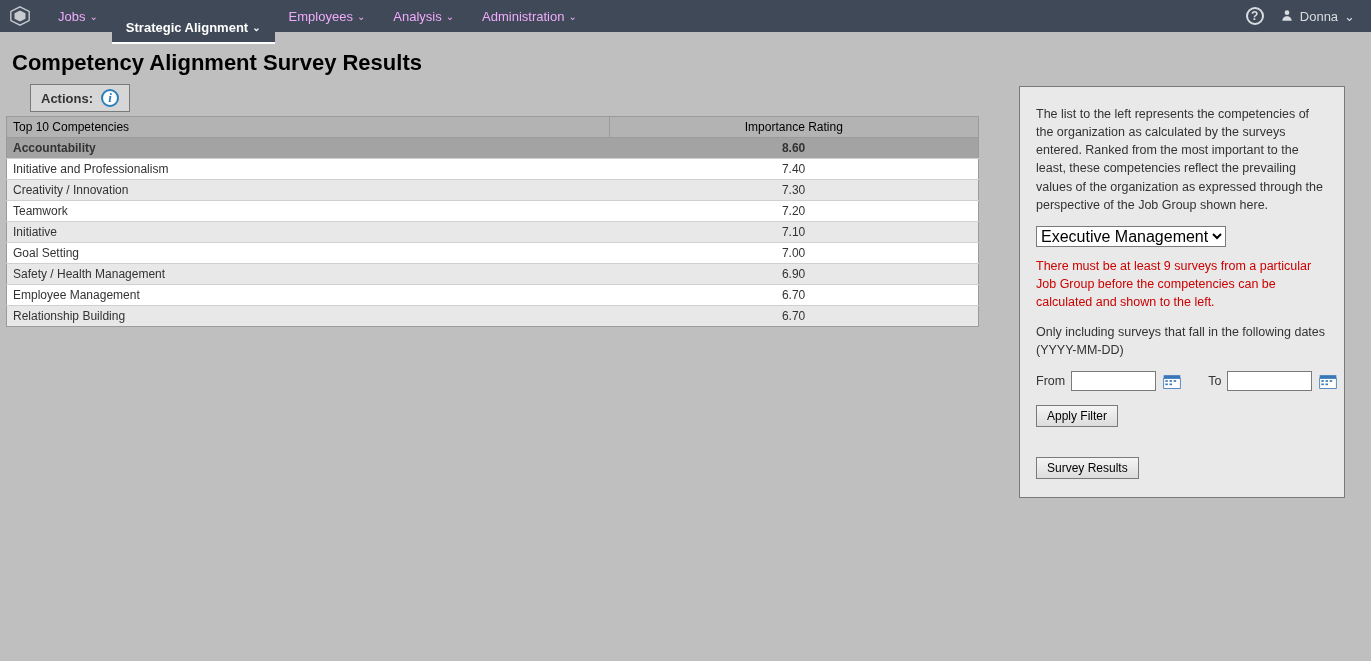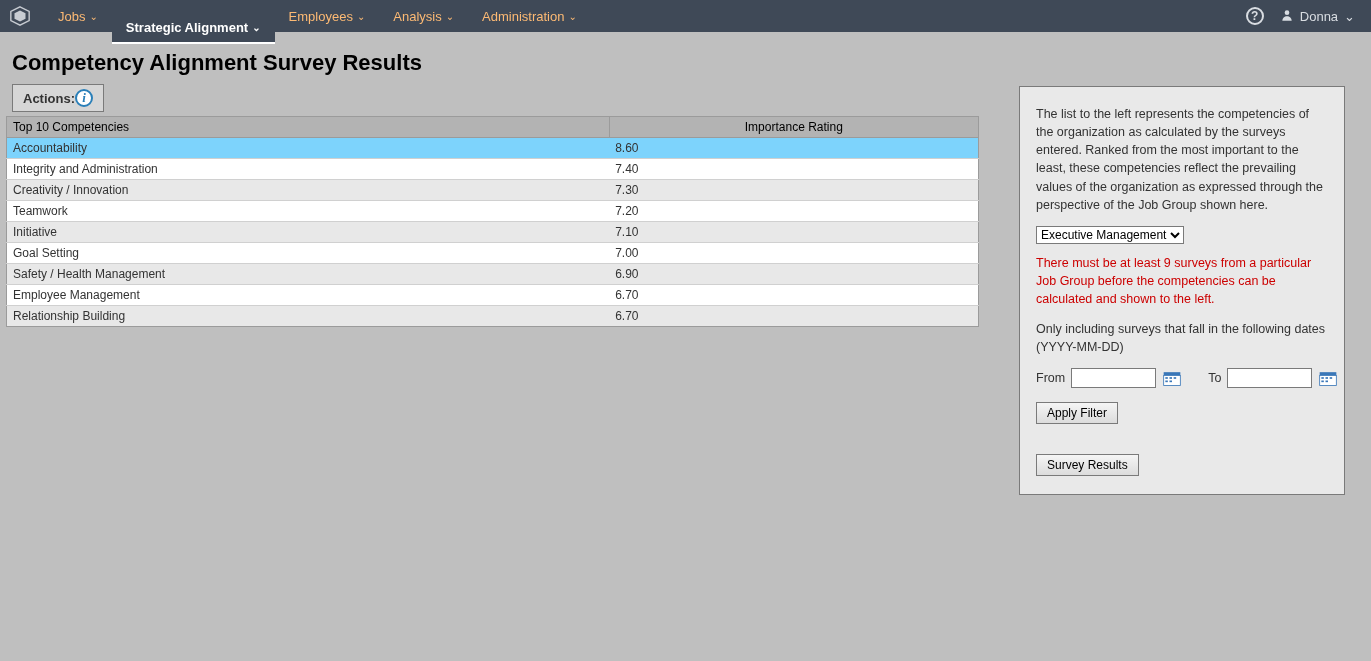--- a/index.html
+++ b/index.html
@@ -27,21 +27,21 @@
       display: flex; align-items: center; justify-content: center;
       margin-right: 12px;
     }
     .navbar .logo svg { width: 22px; height: 22px; }
     .nav-item {
       padding: 0 14px;
       height: 32px;
       display: flex;
       align-items: center;
       cursor: pointer;
-      color: #fdba74;
+      color: #f0abfc;
       font-size: 13px;
     }
     .nav-item.active {
       background: #3f4957;
       font-weight: bold;
       border-bottom: 2px solid #fff;
       color: #fff;
       margin-top: 24px;
     }
     .nav-item .chev {
@@ -80,24 +80,25 @@
     }
     .page-title {
       font-size: 22px;
       font-weight: bold;
       color: #000;
       margin: 6px 0 8px 6px;
     }
     .actions-tab {
       display: inline-flex;
       align-items: center;
+      gap: 8px;
       background: #d6d6d6;
       border: 1px solid #7a7a7a;
       padding: 4px 10px;
-      margin-left: 6px;
+      margin-left: 24px;
       font-weight: bold;
       cursor: pointer;
     }
     .info-icon {
       width: 18px; height: 18px;
       border: 2px solid #2a7fb8;
       border-radius: 50%;
       display: flex; align-items: center; justify-content: center;
       color: #2a7fb8;
       font-family: Georgia, serif;
@@ -119,43 +120,43 @@
       color: #000;
       font-weight: normal;
       text-align: left;
       padding: 3px 6px;
       font-size: 12px;
       border: 1px solid #9b9b9b;
     }
     table.comp-table th.rating { text-align: center; }
     table.comp-table tbody tr:nth-child(odd) { background: #e8e8e8; }
     table.comp-table tbody tr:nth-child(even) { background: #ffffff; }
-    table.comp-table tbody tr:first-child { background: #7dd3fc; font-weight: normal; }
+    table.comp-table tbody tr:first-child { background: #a3a3a3; font-weight: bold; }
     table.comp-table td {
       padding: 3px 6px;
       font-size: 12px;
       border-top: 1px solid #d0d0d0;
     }
-    table.comp-table td.rating { }
+    table.comp-table td.rating { text-align: center; }
 
     
     .side-panel {
       width: 326px;
       background: #e9e9e9;
       border: 1px solid #7a7a7a;
       padding: 18px 16px;
       font-size: 12.5px;
       color: #333;
       margin-top: 42px;
       margin-right: 20px;
     }
     .side-panel p { line-height: 1.45; margin-bottom: 12px; }
     .side-panel .warn { color: #c00; }
     .side-panel select {
-      font-size: 12px;
+      font-size: 16px;
       margin-bottom: 10px;
       background: #fff;
       border: 1px solid #7a7a7a;
     }
     .date-row {
       display: flex;
       align-items: center;
       gap: 6px;
       margin-top: 8px;
       margin-bottom: 14px;
@@ -244,21 +245,21 @@
           <th style="width:62%">Top 10 Competencies</th>
           <th class="rating">Importance Rating</th>
         </tr>
       </thead>
       <tbody id="comp-tbody" class="tbody">
           <tr>
             <td>Accountability</td>
             <td class="rating">8.60</td>
           </tr>
           <tr>
-            <td>Integrity and Administration</td>
+            <td>Initiative and Professionalism</td>
             <td class="rating">7.40</td>
           </tr>
           <tr>
             <td>Creativity / Innovation</td>
             <td class="rating">7.30</td>
           </tr>
           <tr>
             <td>Teamwork</td>
             <td class="rating">7.20</td>
           </tr>

